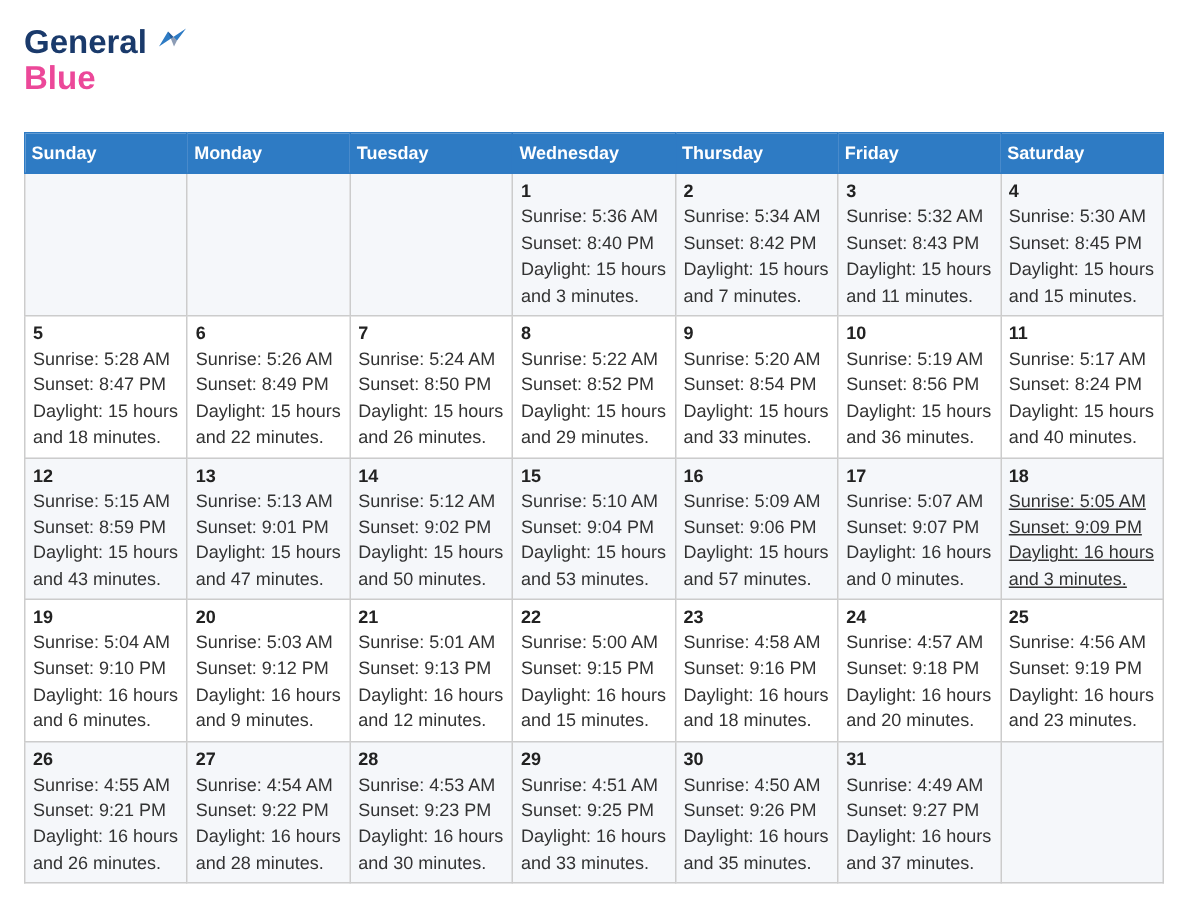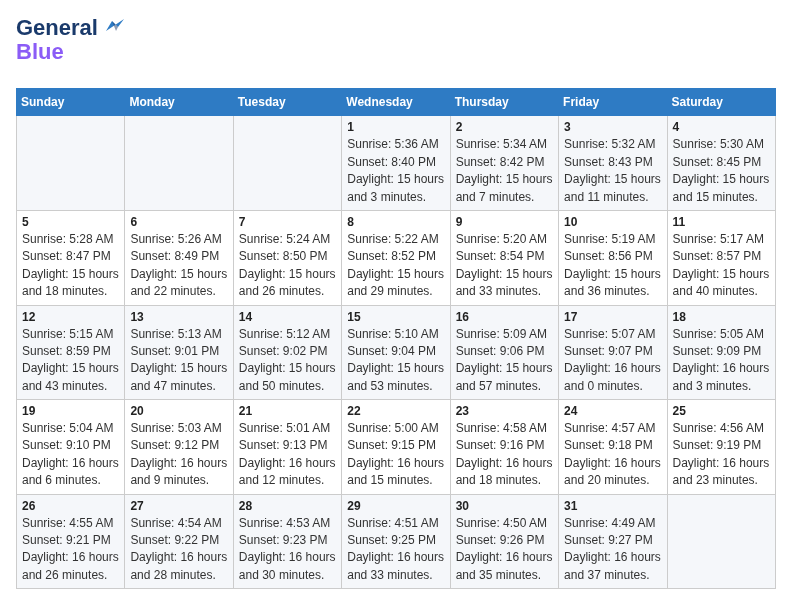--- a/index.html
+++ b/index.html
@@ -21,21 +21,21 @@
       flex-direction: column;
       align-items: flex-start;
     }
     .logo-text {
       font-size: 22px;
       font-weight: bold;
       color: #1a3a6b;
       line-height: 1.1;
     }
     .logo-blue {
-      color: #8b5cf6;
+      color: #ec4899;
     }
     .title-area {
       text-align: right;
     }
     .month-title {
       font-size: 36px;
       font-weight: bold;
       color: #1a1a1a;
     }
     .location {
@@ -187,21 +187,21 @@
         <td>
           <span class="day-num">10</span>
           <div class="cell-content" style="white-space: pre-line;">Sunrise: 5:19 AM
 Sunset: 8:56 PM
 Daylight: 15 hours
 and 36 minutes.</div>
         </td>
         <td>
           <span class="day-num">11</span>
           <div class="cell-content" style="white-space: pre-line;">Sunrise: 5:17 AM
-Sunset: 8:57 PM
+Sunset: 8:24 PM
 Daylight: 15 hours
 and 40 minutes.</div>
         </td>
       </tr>
       <tr>
         <td>
           <span class="day-num">12</span>
           <div class="cell-content" style="white-space: pre-line;">Sunrise: 5:15 AM
 Sunset: 8:59 PM
 Daylight: 15 hours
@@ -237,21 +237,21 @@
         </td>
         <td>
           <span class="day-num">17</span>
           <div class="cell-content" style="white-space: pre-line;">Sunrise: 5:07 AM
 Sunset: 9:07 PM
 Daylight: 16 hours
 and 0 minutes.</div>
         </td>
         <td>
           <span class="day-num">18</span>
-          <div class="cell-content" style="white-space: pre-line;">Sunrise: 5:05 AM
+          <div class="cell-content" style="white-space: pre-line; text-decoration: underline;">Sunrise: 5:05 AM
 Sunset: 9:09 PM
 Daylight: 16 hours
 and 3 minutes.</div>
         </td>
       </tr>
       <tr>
         <td>
           <span class="day-num">19</span>
           <div class="cell-content" style="white-space: pre-line;">Sunrise: 5:04 AM
 Sunset: 9:10 PM

